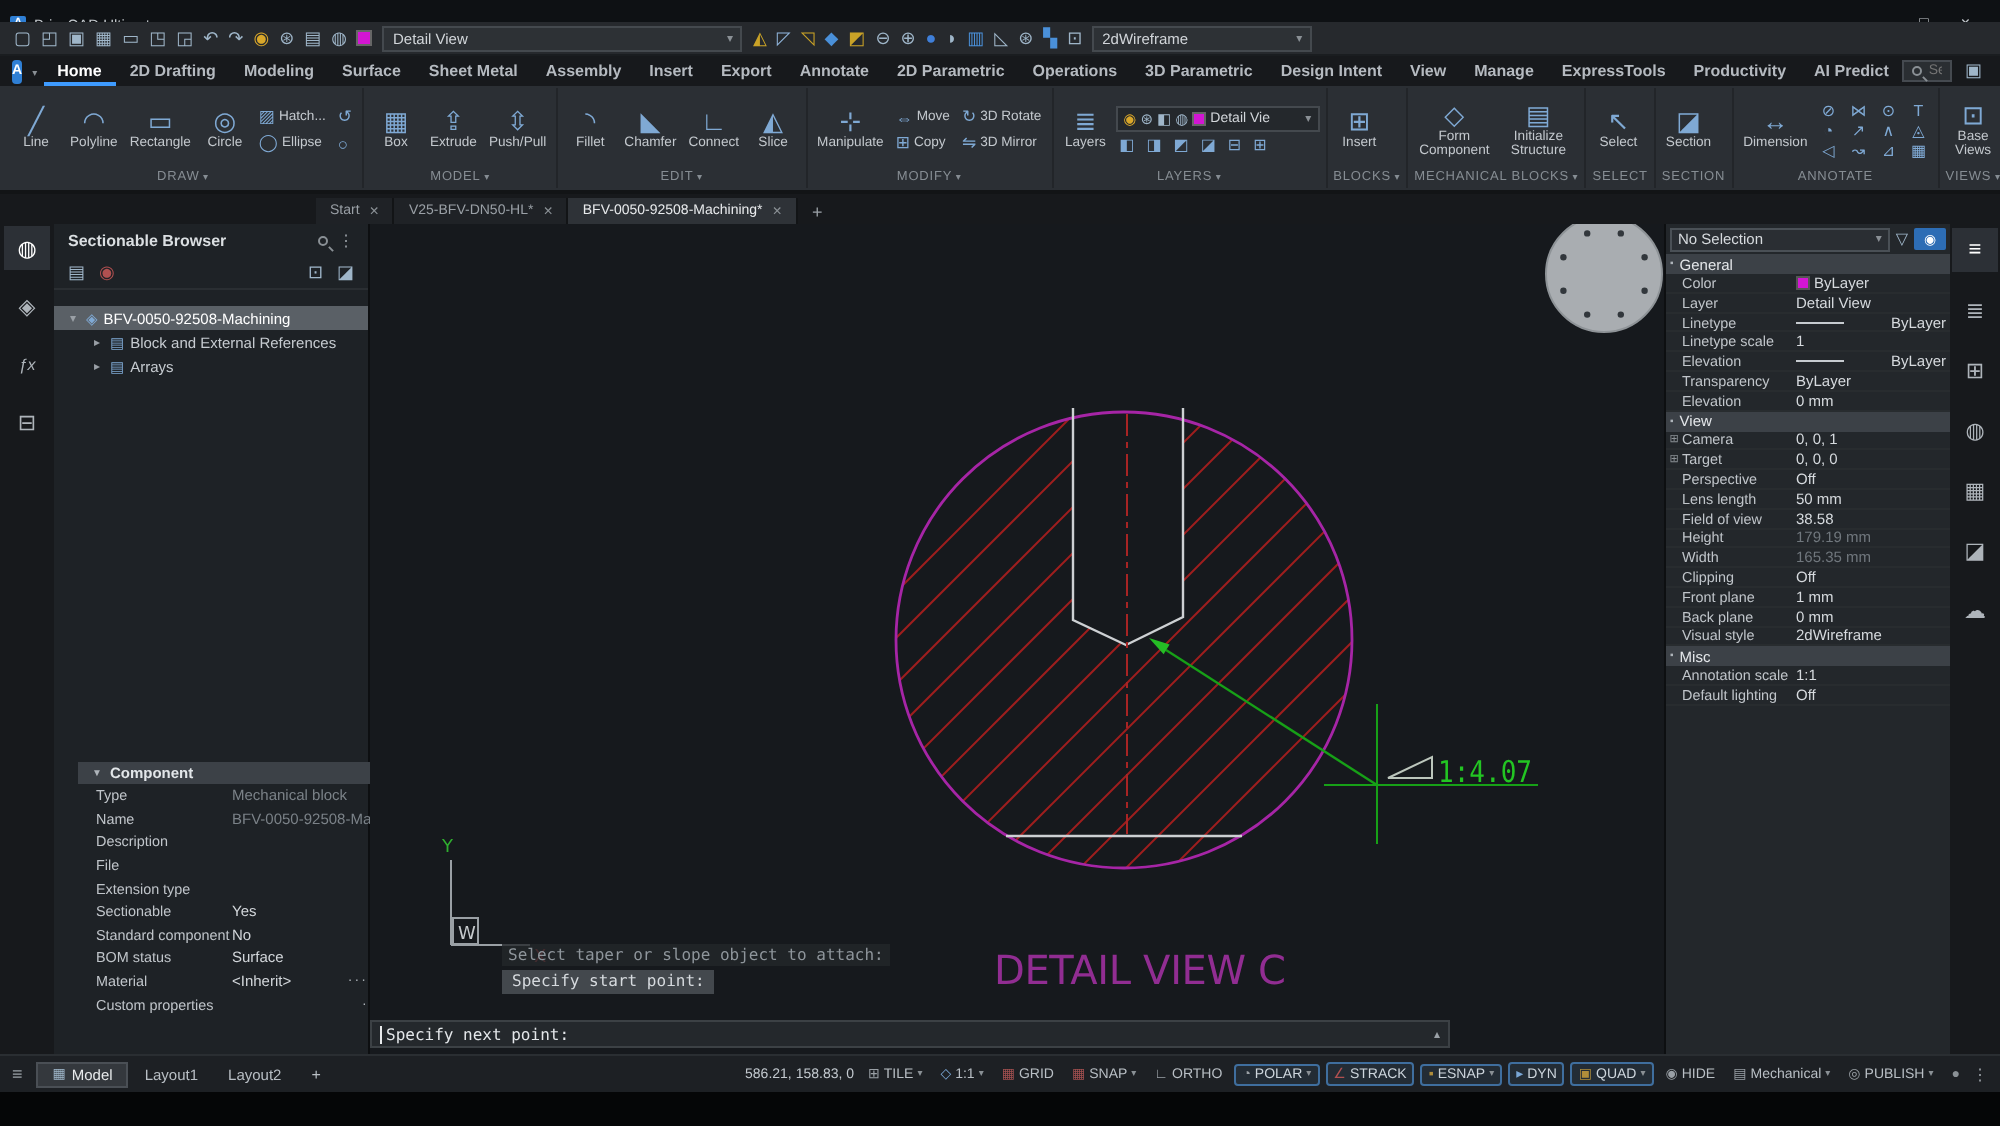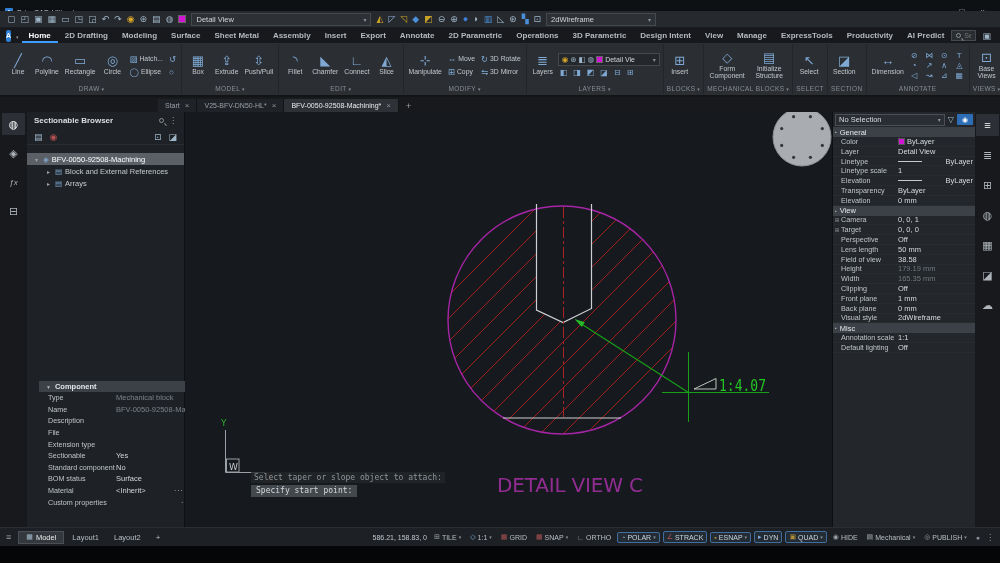--- a/index.html
+++ b/index.html
@@ -617,20 +617,25 @@
           <line x1="40.5" y1="318" x2="40.5" y2="360.5" stroke="#9aa0a5" stroke-width="1"></line>
           <line x1="40.5" y1="360.5" x2="80" y2="360.5" stroke="#9aa0a5" stroke-width="1"></line>
           <rect x="41.5" y="347" width="12.5" height="13" fill="none" stroke="#9aa0a5" stroke-width="1"></rect>
           <text x="36" y="314" fill="#2fae2f" class="ucs-lb">Y</text>
           <text x="82" y="369" fill="#c04040" class="ucs-lb">X</text>
           <text x="44" y="357.5" fill="#c6cacd" class="ucs-lb">W</text>
         </g>
       </svg>
       <div class="prompt1">Select taper or slope object to attach:</div>
       <div class="prompt2">Specify start point:</div>
+      <div class="cmdbar">
+        <span class="cmd-cursor"></span>
+        <span class="cmd-text">Specify next point:</span>
+        <span class="cmd-up">▴</span>
+      </div>
     </div>
 
     <div class="right-panel">
       <div class="rp-head">
         <span class="rp-sel">
           <span>No Selection</span>
           <span class="caret">▾</span>
         </span>
         <span class="rp-funnel">▽</span>
         <span class="rp-eye">◉</span>

